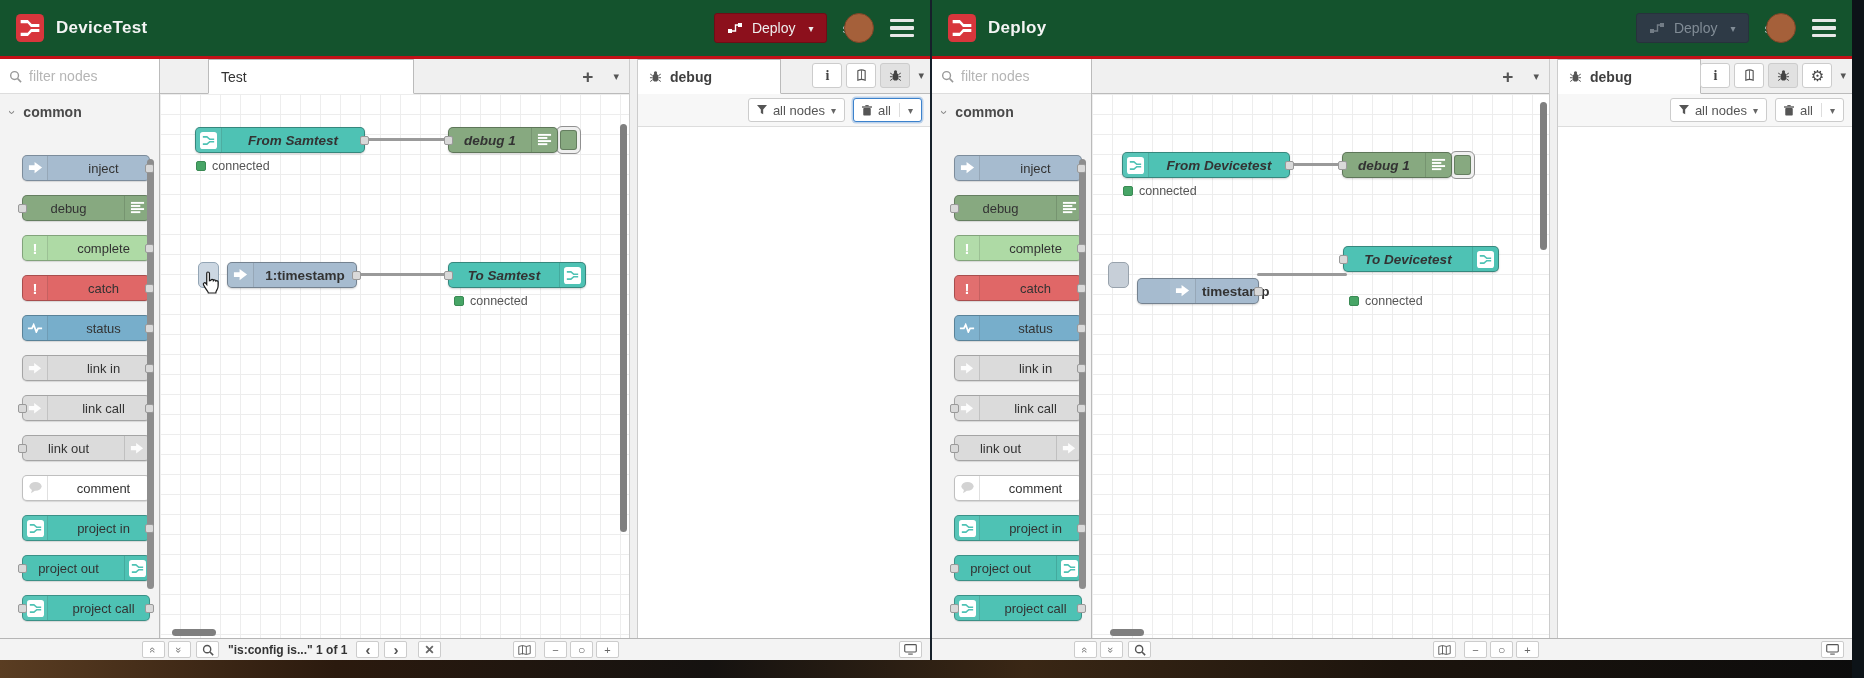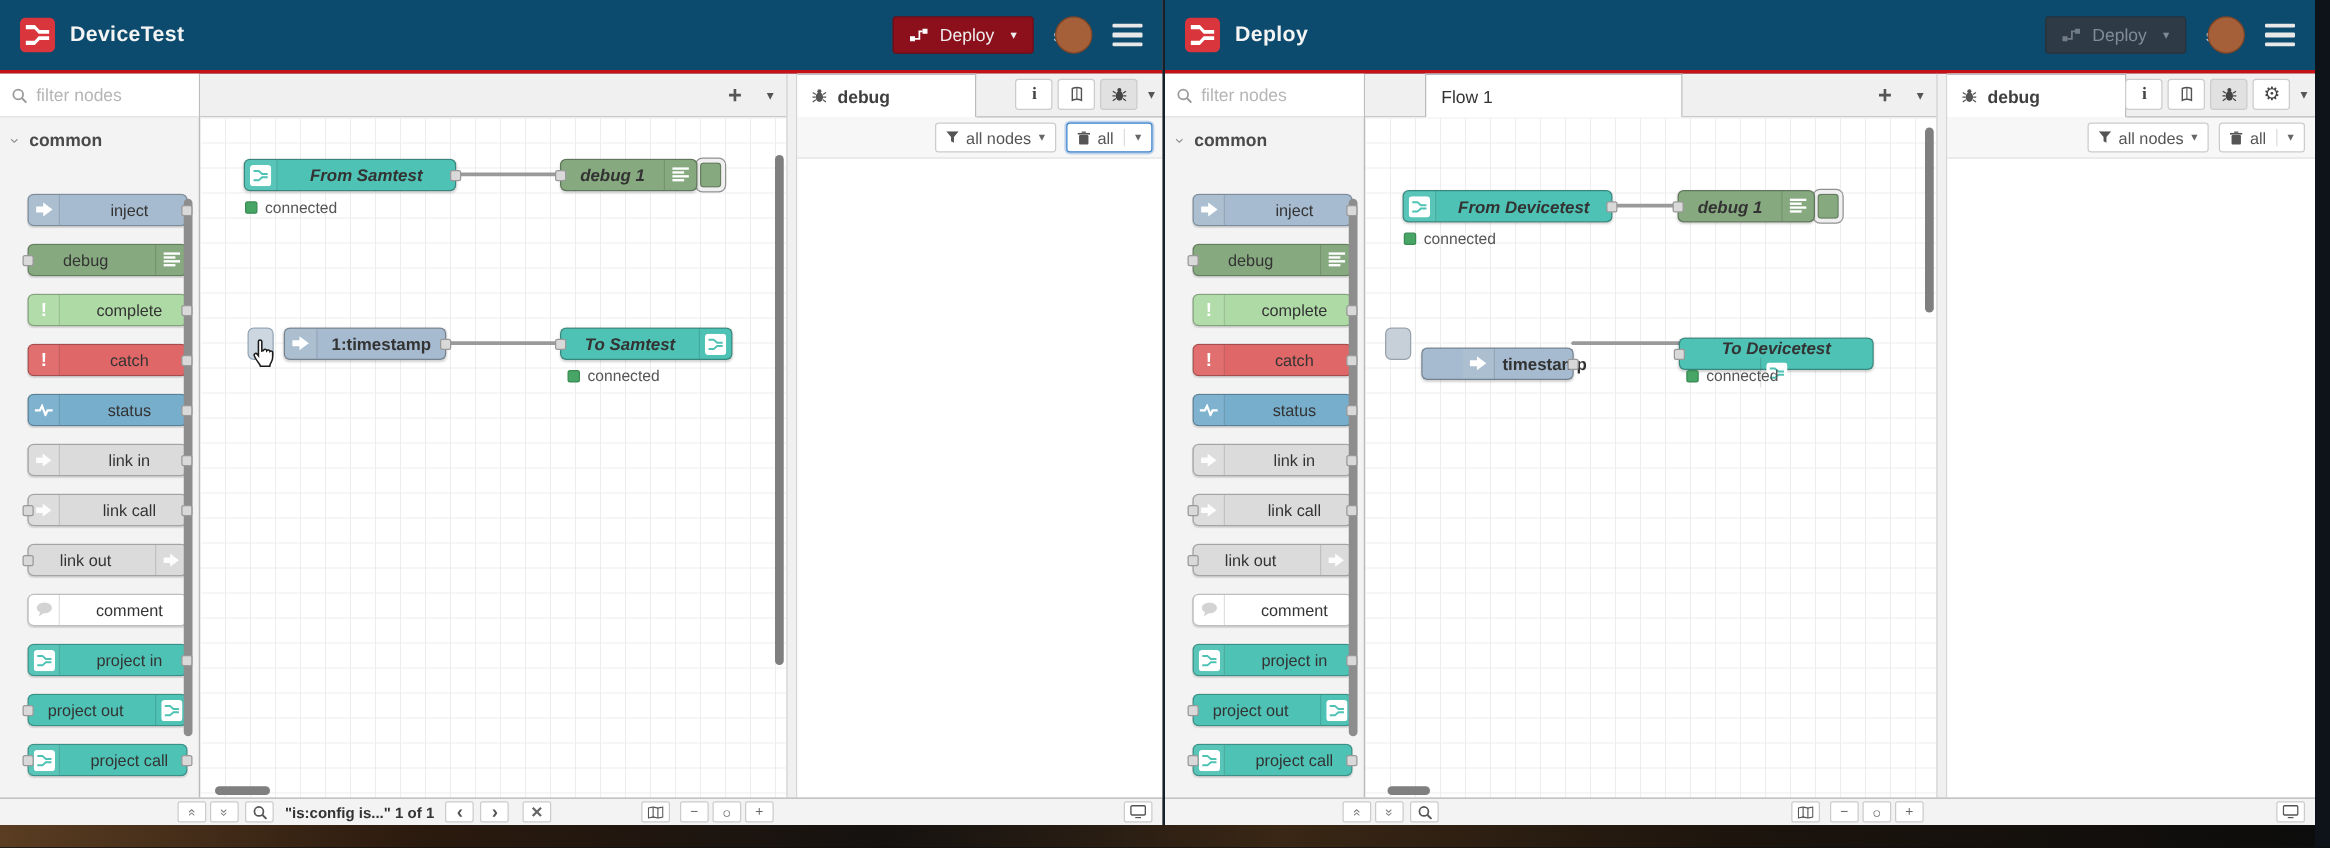--- a/index.html
+++ b/index.html
@@ -10,21 +10,21 @@
   
   .editor { position:absolute; top:0; height:660px; background:#fff; display:flex; flex-direction:column; }
   #ed-left  { left:0;   width:930px; }
   #ed-right { left:932px; width:920px; }
   .win-divider { position:absolute; left:930px; top:0; width:2px; height:660px; background:#16202a; }
   .bg-bottom { position:absolute; left:0; top:660px; width:1864px; height:18px;
     background:linear-gradient(90deg,#5a3d22 0%,#2b1a0e 18%,#151210 38%,#3a2715 55%,#1c140d 75%,#0c0c0c 100%); }
   .bg-right { position:absolute; left:1852px; top:0; width:12px; height:678px; background:#0d1318; }
 
   
-  .hdr { height:59px; background:#0c4a6e; border-bottom:3px solid #c41017;
+  .hdr { height:59px; background:#14532d; border-bottom:3px solid #c41017;
          display:flex; align-items:center; padding:0 16px; flex:none; }
   .logo { width:28px; height:28px; flex:none; margin-right:12px; }
   .hdr-title { color:#f4f4f4; font-size:17px; font-weight:bold; letter-spacing:.3px; }
   .hdr-right { margin-left:auto; display:flex; align-items:center; gap:16px; }
   .deploy { display:flex; align-items:center; gap:9px; padding:6px 12px; border-radius:3px;
             font-size:14px; }
   .deploy.enabled { background:#8c101c; border:1px solid #6e0d16; color:#eee; }
   .deploy.disabled { background:#2e3a46; border:1px solid #27323c; color:#818c96; }
   .deploy .caret { font-size:10px; margin-left:4px; }
   .user-wrap { display:flex; align-items:center; }
@@ -323,20 +323,23 @@
               </svg>
             </span>
         <span class="pal-label">project call</span>
             <span class="port port-r"></span>
       </div>
       <div class="pal-scroll"></div>
     </div>
 
     <div class="canvas-col">
       <div class="tabbar">
+        <div class="flow-tab">
+          <span>Test</span>
+        </div>
         <div class="tab-actions">
           <span class="tab-add">+</span>
           <span class="tab-caret">▾</span>
         </div>
       </div>
       <div class="canvas">
 
         <div class="fnode c-proj ital" style="left:35px; top:33px; width:170px;">
           <span class="nicon icon-l">
                 <svg viewBox="0 0 18 18" width="17">
@@ -662,23 +665,20 @@
               </svg>
             </span>
         <span class="pal-label">project call</span>
             <span class="port port-r"></span>
       </div>
       <div class="pal-scroll"></div>
     </div>
 
     <div class="canvas-col">
       <div class="tabbar">
-        <div class="flow-tab">
-          <span>Flow 1</span>
-        </div>
         <div class="tab-actions">
           <span class="tab-add">+</span>
           <span class="tab-caret">▾</span>
         </div>
       </div>
       <div class="canvas">
 
         <div class="fnode c-proj ital" style="left:30px; top:58px; width:168px;">
           <span class="nicon icon-l">
                 <svg viewBox="0 0 18 18" width="17">
@@ -716,21 +716,21 @@
         <div class="fnode c-inject" style="left:45px; top:184px; width:122px;padding-left:32px;">
           <span class="nicon icon-l">
                 <svg viewBox="0 0 16 14" width="15">
                   <path fill="#fff" d="M1 4.5h6V1l8 6-8 6V9.5H1z"></path>
                 </svg>
               </span>
           <span class="nlabel">timestamp</span>
           <span class="port port-r"></span>
         </div>
         <div class="wire" style="left:165px; top:179px; width:90px;"></div>
-        <div class="fnode c-proj ital" style="left:251px; top:176px; width:156px;flex-direction:column;">
+        <div class="fnode c-proj ital" style="left:251px; top:152px; width:156px;">
           <span class="port port-l"></span>
           <span class="nlabel">To Devicetest</span>
           <span class="nicon icon-r">
                 <svg viewBox="0 0 18 18" width="17">
                   <rect width="18" height="18" rx="3" fill="#fff"></rect>
                   <path class="forkfill" d="M3 4.2h4.6l3 2.6H15v1.7h-5l-2.8-2.5H3zM3 13.8h4.6l3-2.6H15V9.5h-5l-2.8 2.5H3z"></path>
                 </svg>
               </span>
         </div>
         <div class="nstatus" style="left:257px; top:200px;">

